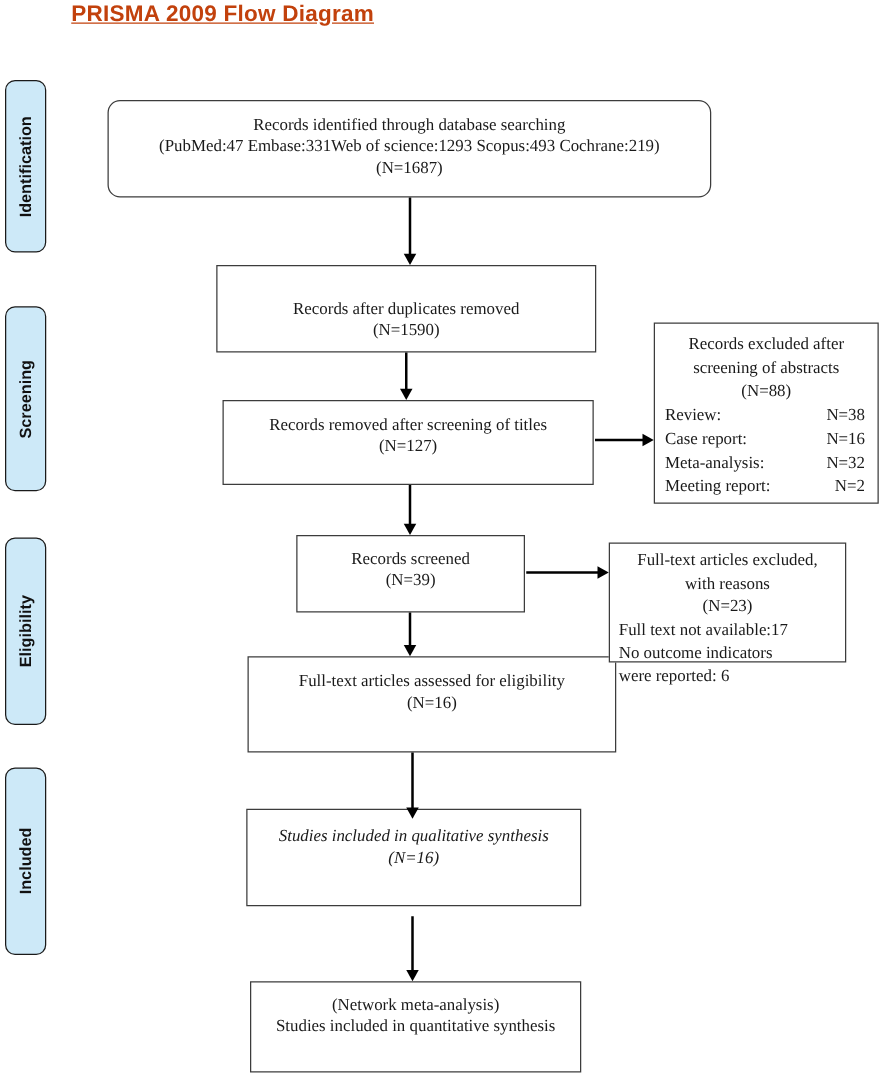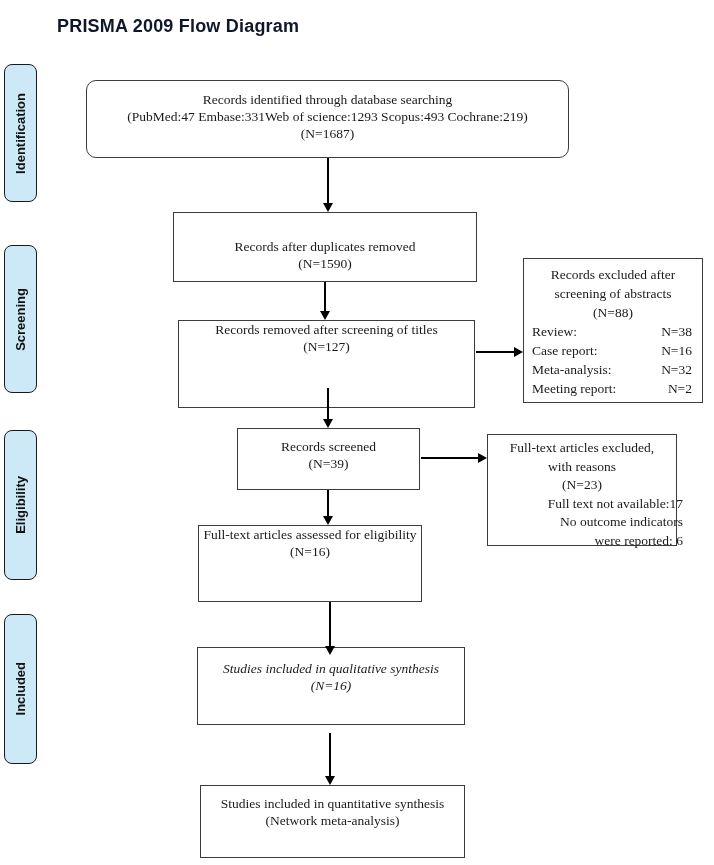--- a/index.html
+++ b/index.html
@@ -8,27 +8,28 @@
     width: 714px;
     height: 865px;
     background: #ffffff;
     font-family: "Liberation Serif", serif;
     color: #1a1a1a;
     overflow: hidden;
   }
   .title {
     position: absolute;
     left: 57px;
-    top: 16px;
+    top: 1px;
     margin: 0;
     font-family: "Liberation Sans", sans-serif;
     font-size: 18px;
     font-weight: bold;
-    color: #0f172a;
+    color: #c2410c;
     letter-spacing: 0.2px;
+    text-decoration: underline;
   }
   .stage {
     position: absolute;
     left: 4px;
     width: 33px;
     background: #cde9f8;
     border: 1.5px solid #1a1a1a;
     border-radius: 8px;
     display: flex;
     align-items: center;
@@ -56,21 +57,21 @@
   .box .bline { width: 100%; }
   .side-box { font-size: 13.5px; line-height: 19px; }
   .reason-row {
     display: flex;
     justify-content: space-between;
     padding: 0 10px 0 8px;
     text-align: left;
     gap: 36px;
   }
   .left-line {
-    text-align: right;
+    text-align: left;
     padding-left: 7px;
   }
   .vline { position: absolute; width: 1.5px; background: #000000; }
   .hline { position: absolute; height: 1.5px; background: #000000; }
   .head-down {
     position: absolute; width: 0; height: 0;
     border-left: 5.5px solid transparent;
     border-right: 5.5px solid transparent;
     border-top: 9px solid #000000;
   }
@@ -105,43 +106,43 @@
     <div class="bline">Records identified through database searching</div>
     <div class="bline">(PubMed:47 Embase:331Web of science:1293 Scopus:493 Cochrane:219)</div>
     <div class="bline">(N=1687)</div>
   </div>
 
   <div class="box" style="left:173px; top:212px; width:304px; height:70px; padding-top:25px;">
     <div class="bline">Records after duplicates removed</div>
     <div class="bline">(N=1590)</div>
   </div>
 
-  <div class="box" style="left:178px; top:320px; width:297px; height:88px; ">
+  <div class="box" style="left:178px; top:320px; width:297px; height:68px; padding-top:10px;">
     <div class="bline">Records removed after screening of titles</div>
     <div class="bline">(N=127)</div>
   </div>
 
   <div class="box" style="left:237px; top:428px; width:183px; height:62px; padding-top:9px;">
     <div class="bline">Records screened</div>
     <div class="bline">(N=39)</div>
   </div>
 
-  <div class="box" style="left:198px; top:525px; width:224px; height:77px; ">
+  <div class="box" style="left:198px; top:525px; width:295px; height:77px; padding-top:10px;">
     <div class="bline">Full-text articles assessed for eligibility</div>
     <div class="bline">(N=16)</div>
   </div>
 
   <div class="box" style="left:197px; top:647px; width:268px; height:78px; padding-top:12px;font-style:italic;">
     <div class="bline">Studies included in qualitative synthesis</div>
     <div class="bline">(N=16)</div>
   </div>
 
   <div class="box" style="left:200px; top:785px; width:265px; height:73px; padding-top:9px;">
+    <div class="bline">(Network meta-analysis)</div>
     <div class="bline">Studies included in quantitative synthesis</div>
-    <div class="bline">(Network meta-analysis)</div>
   </div>
 
   <div class="box side-box" style="left:523px; top:258px; width:180px; height:145px; padding-top:6px;">
     <div class="bline">Records excluded after</div>
     <div class="bline">screening of abstracts</div>
     <div class="bline">(N=88)</div>
     <div class="reason-row">
       <span>Review:</span>
       <span>N=38</span>
     </div>
@@ -152,21 +153,21 @@
     <div class="reason-row">
       <span>Meta-analysis:</span>
       <span>N=32</span>
     </div>
     <div class="reason-row">
       <span>Meeting report:</span>
       <span>N=2</span>
     </div>
   </div>
 
-  <div class="box side-box" style="left:487px; top:434px; width:190px; height:112px; padding-top:4px; line-height:18.5px;">
+  <div class="box side-box" style="left:487px; top:434px; width:190px; height:96px; padding-top:4px; line-height:18.5px;">
     <div class="bline">Full-text articles excluded,</div>
     <div class="bline">with reasons</div>
     <div class="bline">(N=23)</div>
     <div class="bline left-line">Full text not available:17</div>
     <div class="bline left-line">No outcome indicators</div>
     <div class="bline left-line">were reported: 6</div>
   </div>
 
   <div>
     <div class="vline" style="left:327.2px; top:158px; height:46px;"></div>

